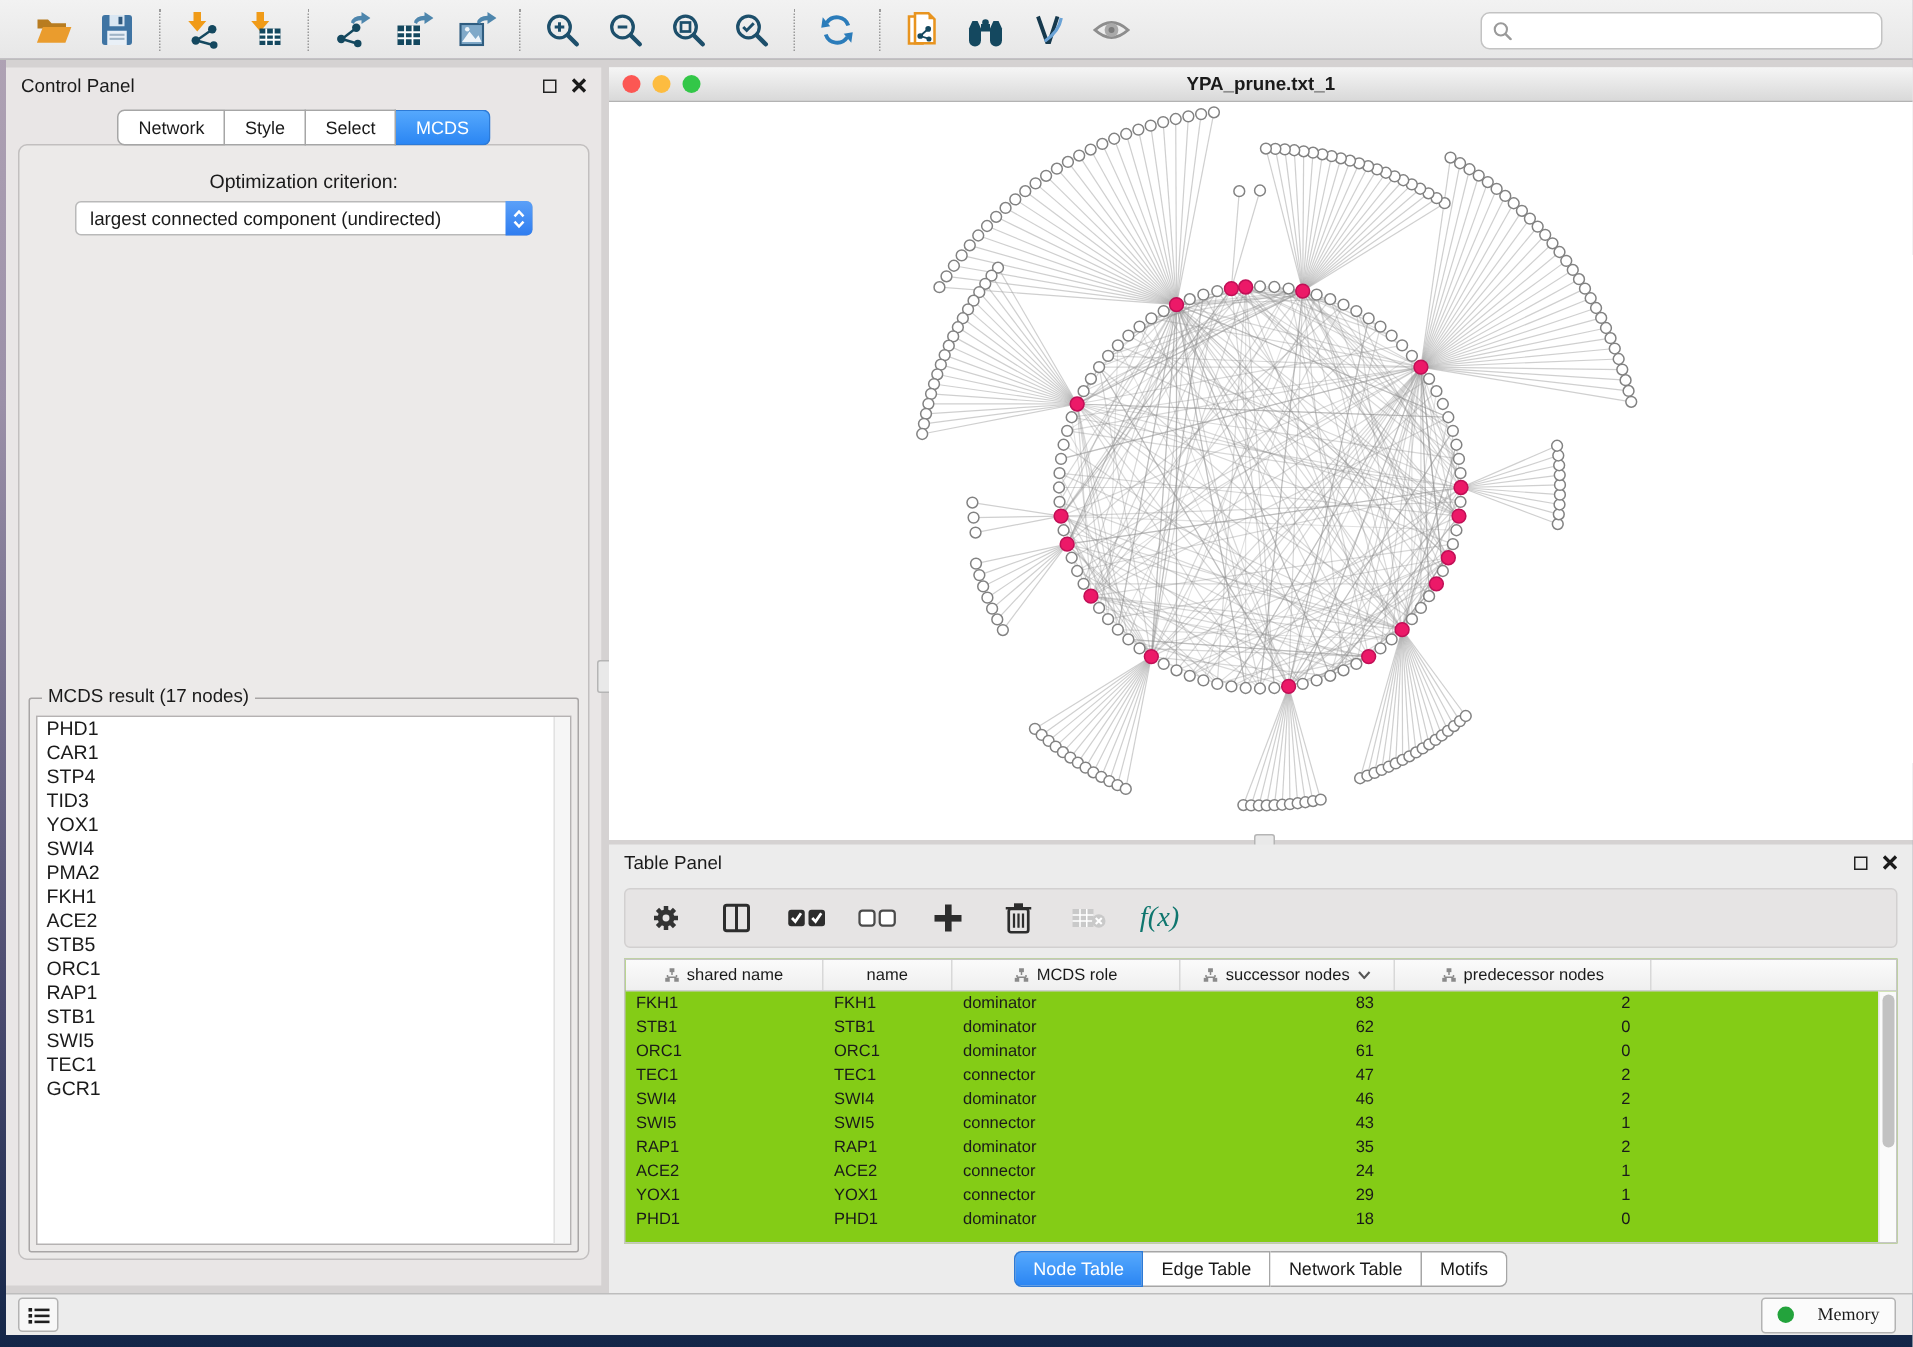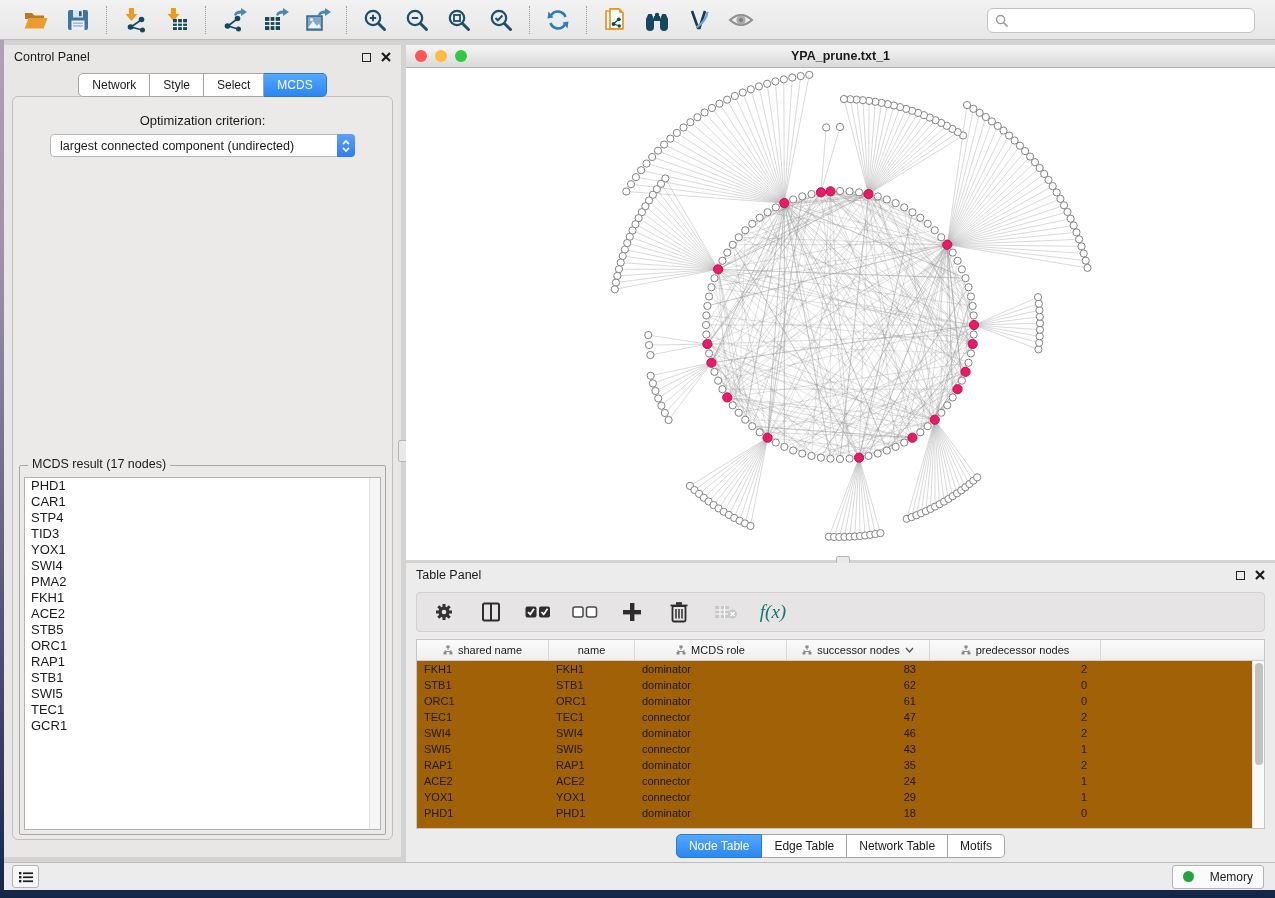--- a/index.html
+++ b/index.html
@@ -81,21 +81,21 @@
   .net-title { position:absolute; left:0; right:0; text-align:center; font-size:12.5px; font-weight:700; }
   .net-canvas { position:relative; width:869px; height:492px; background:#fff; overflow:hidden; }
 
   
   .table-panel { position:absolute; left:402px; top:523px; width:869px; height:299px; background:#ececec; }
   .tp-toolbar { position:absolute; left:10px; right:10px; top:29px; height:40px; background:#e6e4e4;
     border:1px solid #d2d0d0; border-radius:4px; display:flex; align-items:center; gap:21px; padding:0 14px; }
   .tp-ic { display:flex; align-items:center; justify-content:center; width:26px; height:26px; }
   .fx { font-family:"Liberation Serif","DejaVu Serif",serif; font-style:italic; font-size:19px; color:#0f766e; }
 
-  .data-table { position:absolute; left:10px; top:76px; width:849px; height:190px; background:#a16207;
+  .data-table { position:absolute; left:10px; top:76px; width:849px; height:190px; background:#84cc16;
     border:1px solid #c6c6c6; overflow:hidden; }
   .dt-header { display:flex; height:21px; background:linear-gradient(180deg,#fbfbfb,#efefef);
     border-bottom:1px solid #cfcfcf; }
   .th { display:flex; align-items:center; justify-content:center; gap:5px; font-size:11px;
     border-right:1px solid #d8d8d8; position:relative; }
   .th .col-ic { width:10px; height:10px; flex:none; }
   .dt-rows .tr { display:flex; height:16px; align-items:center; }
   .td { font-size:11px; white-space:nowrap; overflow:hidden; }
   .td.num { text-align:right; padding-right:14px; }
   .td.txt { padding-left:7px; }
@@ -104,21 +104,21 @@
 
   .tp-tabs { position:absolute; left:0; right:0; top:271px; display:flex; justify-content:center; }
   .tp-tabs .seg { padding:4px 12px; }
 
   
   .statusbar { position:absolute; left:4px; top:862px; width:1271px; height:28px; background:#ececec;
     border-top:1px solid #bdbdbd; display:flex; align-items:center; }
   .list-btn { width:27px; height:23px; margin-left:8px; background:#f7f7f7; border:1px solid #b3b3b3;
     border-radius:3px; display:flex; align-items:center; justify-content:center; }
   .memory-btn { margin-left:auto; margin-right:11px; height:24px; background:#fbfbfb; border:1px solid #b3b3b3;
-    border-radius:3px; display:flex; align-items:center; gap:16px; padding:0 10px; font-size:12px; }
+    border-radius:3px; display:flex; align-items:center; gap:16px; padding:0 10px; font-size:12px;font-family:Liberation Serif, serif; }
   .mem-dot { width:11px; height:11px; border-radius:50%; }
 
   svg.glyph { display:block; }
 </style>
 </head>
 <body>
 
 <div class="screen">
 
   <div class="toolbar">

